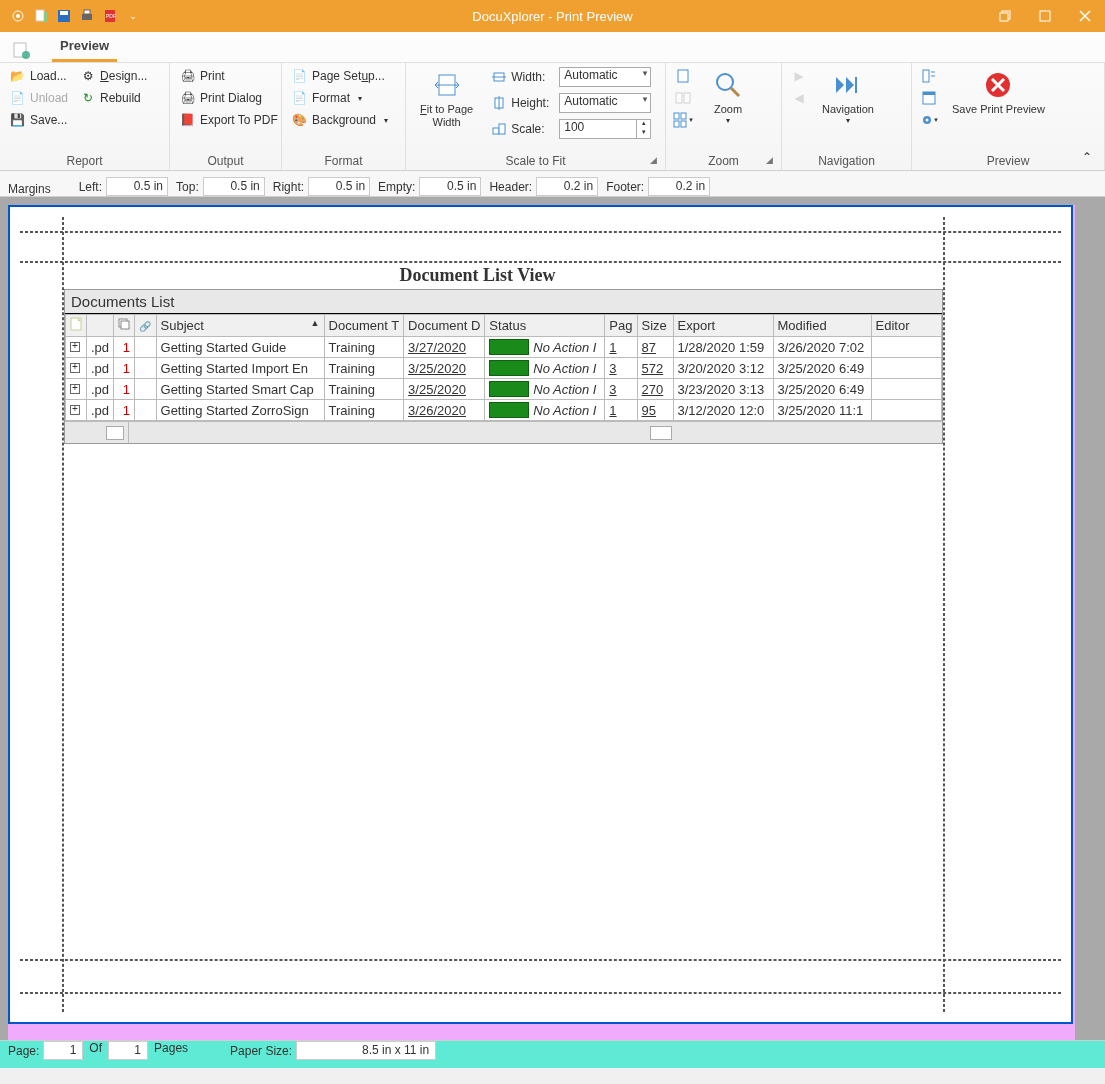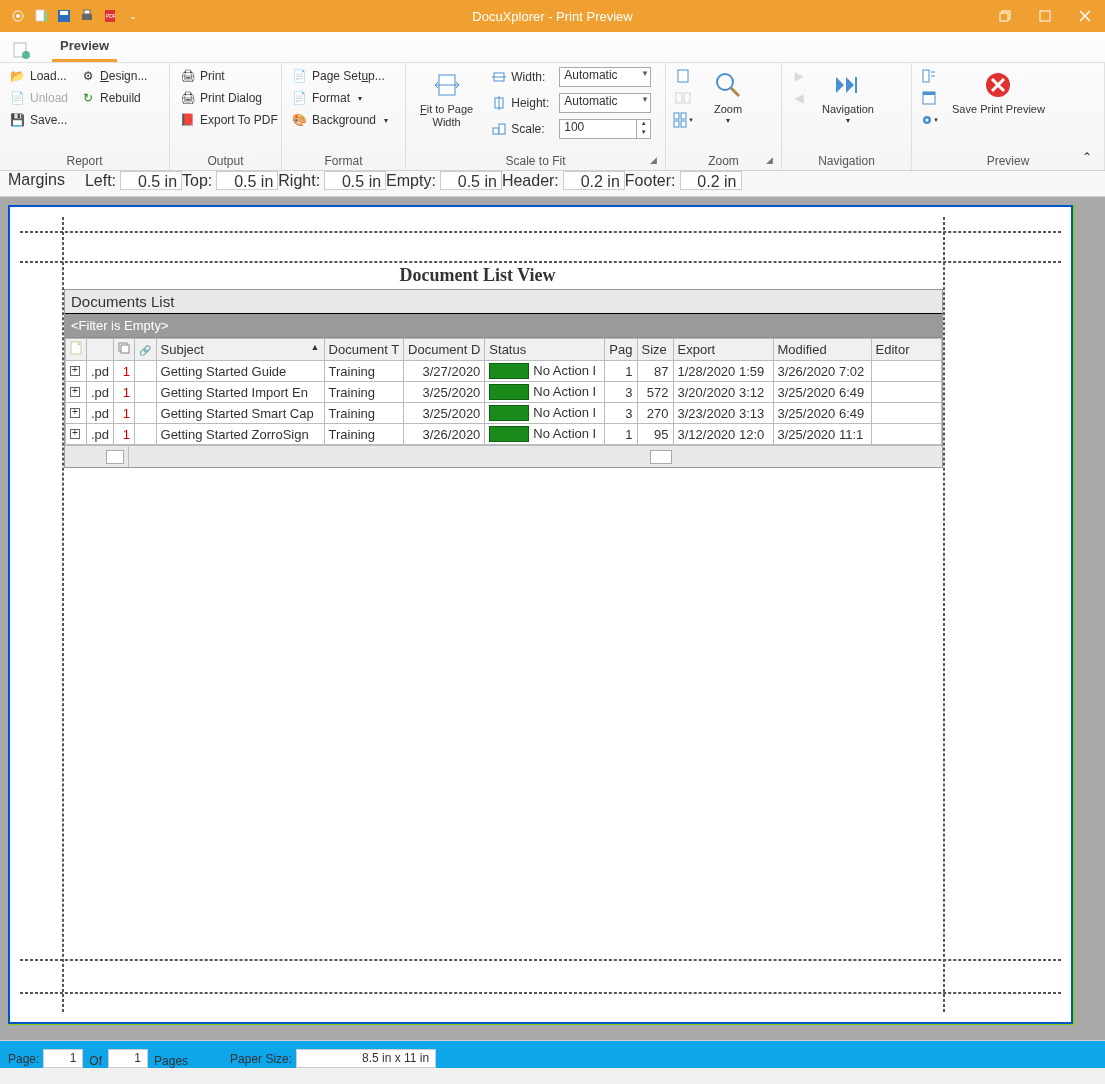--- a/index.html
+++ b/index.html
@@ -34,63 +34,63 @@
 .rform-row .rlabel { font-size: 12px; width: 44px; }
 .rselect { border: 1px solid #aaa; background: #fff; height: 20px; font-size: 12px; padding: 0 16px 0 4px; width: 92px; position: relative; cursor: pointer; }
 .rselect::after { content: "▾"; position: absolute; right: 3px; font-size: 9px; color: #555; }
 .rspin { border: 1px solid #aaa; background: #fff; height: 20px; width: 92px; font-size: 12px; padding: 0 16px 0 4px; position: relative; }
 .rspin .spin-btns { position: absolute; right: 0; top: 0; bottom: 0; width: 14px; display: flex; flex-direction: column; }
 .rspin .spin-btns div { flex: 1; font-size: 6px; text-align: center; cursor: pointer; border-left: 1px solid #aaa; }
 .smallsq { width: 22px; height: 22px; border: 1px solid transparent; display: flex; align-items: center; justify-content: center; cursor: pointer; }
 .smallsq.disabled { opacity: 0.4; cursor: default; }
 
 
-.margins-bar { background: #f7f7f7; border-bottom: 1px solid #d0d0d0; height: 26px; display: flex; align-items: flex-start; padding: 0 8px; font-size: 16px; }
+.margins-bar { background: #f7f7f7; border-bottom: 1px solid #d0d0d0; height: 26px; display: flex; align-items: flex-end; padding: 0 8px; gap: 8px; font-size: 12px; }
 .margins-bar .mfield { display: flex; align-items: center; gap: 4px; }
 .margins-bar .mfield .flabel { color: #333; }
 .margins-bar .mfield .fval { border: 1px solid #ccc; background: #fff; width: 62px; height: 19px; text-align: right; padding: 1px 4px; }
 
 
 .preview-area { background: #a9a9a9; padding: 8px; height: 843px; overflow: auto; }
-.page-shadow { background: #84cc16; padding: 0 2px 1px 0; display: inline-block; }
+.page-shadow { background: #f0abfc; padding: 0 2px 17px 0; display: inline-block; }
 .page { background: #fff; width: 1065px; height: 819px; border: 2px solid #0055cc; position: relative; }
 .page-inner { position: absolute; left: 0; right: 0; top: 0; bottom: 0; }
 .margin-guide { position: absolute; border: 1px dashed #555; }
 .mg-top { left: 10px; right: 10px; top: 24px; height: 0; }
 .mg-bottom { left: 10px; right: 10px; bottom: 28px; height: 0; }
 .mg-left { top: 10px; bottom: 10px; left: 52px; width: 0; }
 .mg-right { top: 10px; bottom: 10px; right: 126px; width: 0; }
 .mg-top2 { left: 10px; right: 10px; top: 54px; height: 0; }
 .mg-bottom2 { left: 10px; right: 10px; bottom: 61px; height: 0; }
 
 .doc-title { position: absolute; top: 58px; left: 0; right: 126px; text-align: center; font-size: 18px; font-weight: bold; font-family: Georgia, serif; }
 .doc-content { position: absolute; top: 82px; left: 54px; right: 128px; border: 1px solid #999; background: #fff; }
 .grid-hdr-strip { background: #e8e8e8; padding: 3px 6px; font-size: 15px; border-bottom: 1px solid #000000; }
 .grid-filter { background: #9a9a9a; color: #fff; padding: 4px 6px; font-size: 13px; border-bottom: 1px solid #888; }
 .band-caption { background: #f6f6f6; text-align: center; font-size: 13px; padding: 2px 0; border-bottom: 1px solid #bbb; }
 table.datagrid { width: 100%; border-collapse: collapse; font-size: 13px; }
 table.datagrid th { background: #f0f0f0; border: 1px solid #bbb; padding: 2px 4px; text-align: left; font-weight: normal; overflow: hidden; white-space: nowrap; position: relative; }
 table.datagrid td { border: 1px solid #bbb; padding: 2px 4px; overflow: hidden; white-space: nowrap; background: #fff; }
-table.datagrid td.num { text-align: right; }
+table.datagrid td.num { text-align: left; text-decoration: underline; }
 table.datagrid td.red { color: #c00; text-align: right; }
-.status-cell { display: flex; align-items: flex-start; gap: 4px; }
+.status-cell { display: flex; align-items: flex-end; gap: 4px; font-style: italic; }
 .status-swatch { width: 40px; height: 16px; background: #1a8a1a; border: 1px solid #106010; }
 .grid-footer { background: #e8e8e8; height: 22px; border-top: 1px solid #bbb; display: flex; }
 .grid-footer .fcell1 { width: 64px; height: 100%; display:flex; align-items:center; justify-content:flex-end; padding-right:4px; border-right:1px solid #bbb;}
 .grid-footer .fcell1 .chip{ width:18px; height:14px; border:1px solid #aaa; background:#fff;}
 .grid-footer .fcellp { width: 512px; }
 .grid-footer .fcell2 { width: 40px; display:flex; align-items:center; justify-content:center; }
 .grid-footer .fcell2 .chip{ width:22px; height:14px; border:1px solid #aaa; background:#fff;}
 
 .expand-icon { width: 10px; height: 10px; border: 1px solid #666; display: inline-block; position: relative; }
 .expand-icon::before { content: "+"; position: absolute; top: -3px; left: 1px; font-size: 10px; }
 .sort-arrow { position: absolute; right: 4px; font-size: 9px; }
 
 
-.statusbar { background: #0ea5e9; border-top: 1px solid #d0d0d0; height: 28px; display: flex; align-items: flex-end; padding: 0 8px; gap: 6px; font-size: 12px; }
+.statusbar { background: #5eead4; border-top: 1px solid #d0d0d0; height: 28px; display: flex; align-items: flex-start; padding: 0 8px; gap: 6px; font-size: 12px; }
 .statusbar .sfield { display: flex; align-items: center; gap: 4px; }
 .statusbar .sval { border: 1px solid #ccc; background: #fff; height: 19px; padding: 1px 6px; text-align: right; min-width: 40px; }
 .statusbar .sval.wide { min-width: 140px; text-align:right; }
 .statusbar .sval.txt { text-align: left; min-width: 560px; }
 
 .u-underline { text-decoration: underline; }
 </style>
 </head>
 <body>
 
@@ -425,21 +425,20 @@
         <div class="margin-guide mg-top2"></div>
         <div class="margin-guide mg-bottom2"></div>
         <div class="margin-guide mg-bottom"></div>
         <div class="margin-guide mg-left"></div>
         <div class="margin-guide mg-right"></div>
 
         <div class="doc-title">Document List View</div>
 
         <div class="doc-content">
           <div class="grid-hdr-strip">Documents List</div>
-          <div class="grid-filter">&lt;Filter is Empty&gt;</div>
           <table class="datagrid" id="datagrid">
             <colgroup>
               <col style="width:18px">
                 <col style="width:20px">
                 <col style="width:18px">
                 <col style="width:18px">
               <col style="width:168px">
                 <col style="width:78px">
                 <col style="width:80px">
                 <col style="width:120px">

